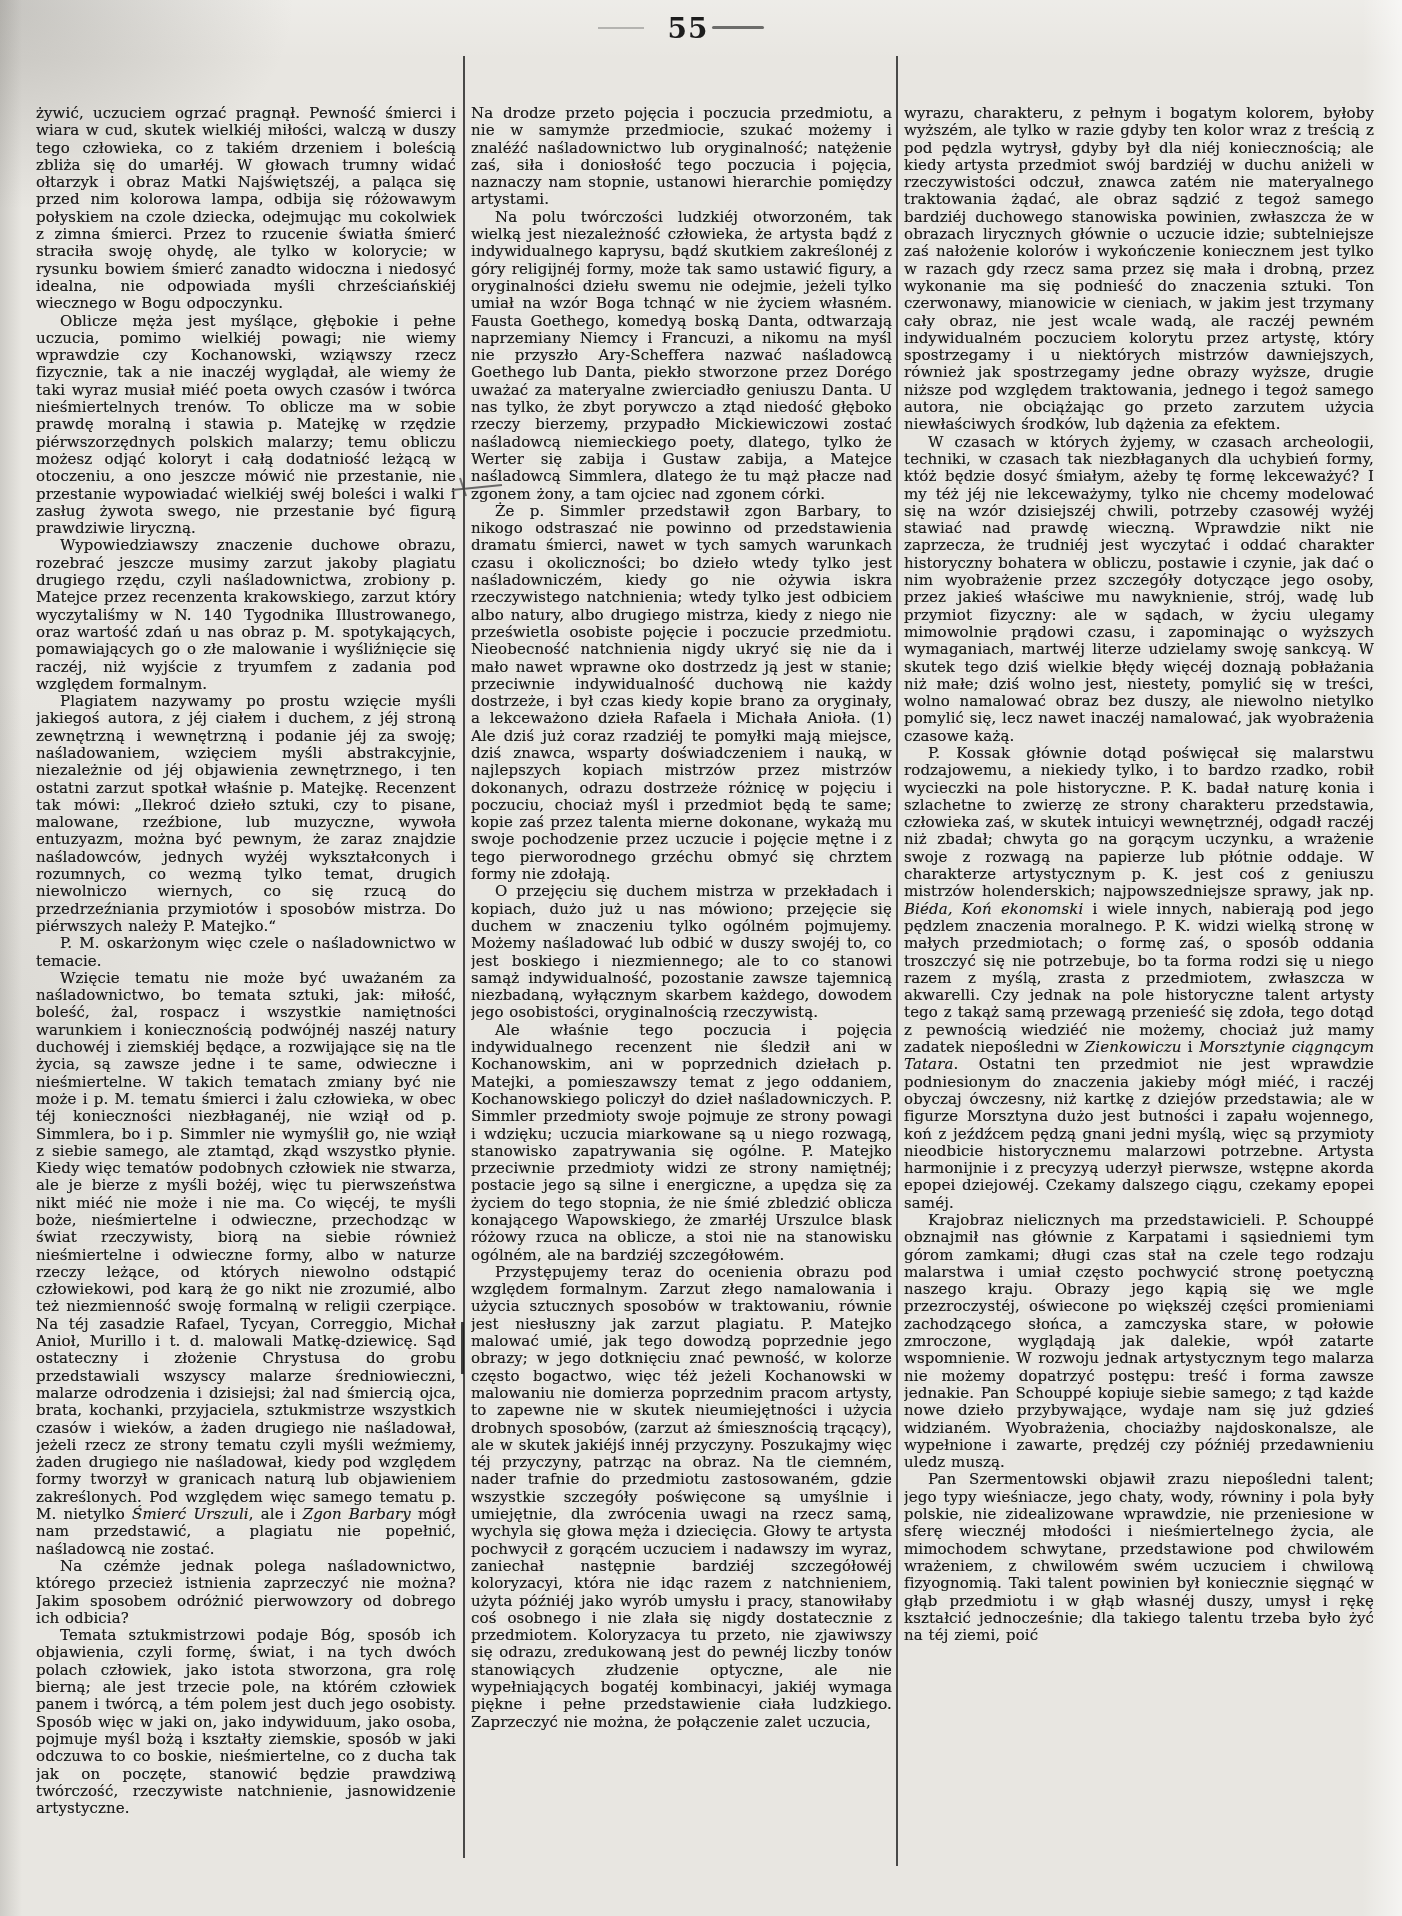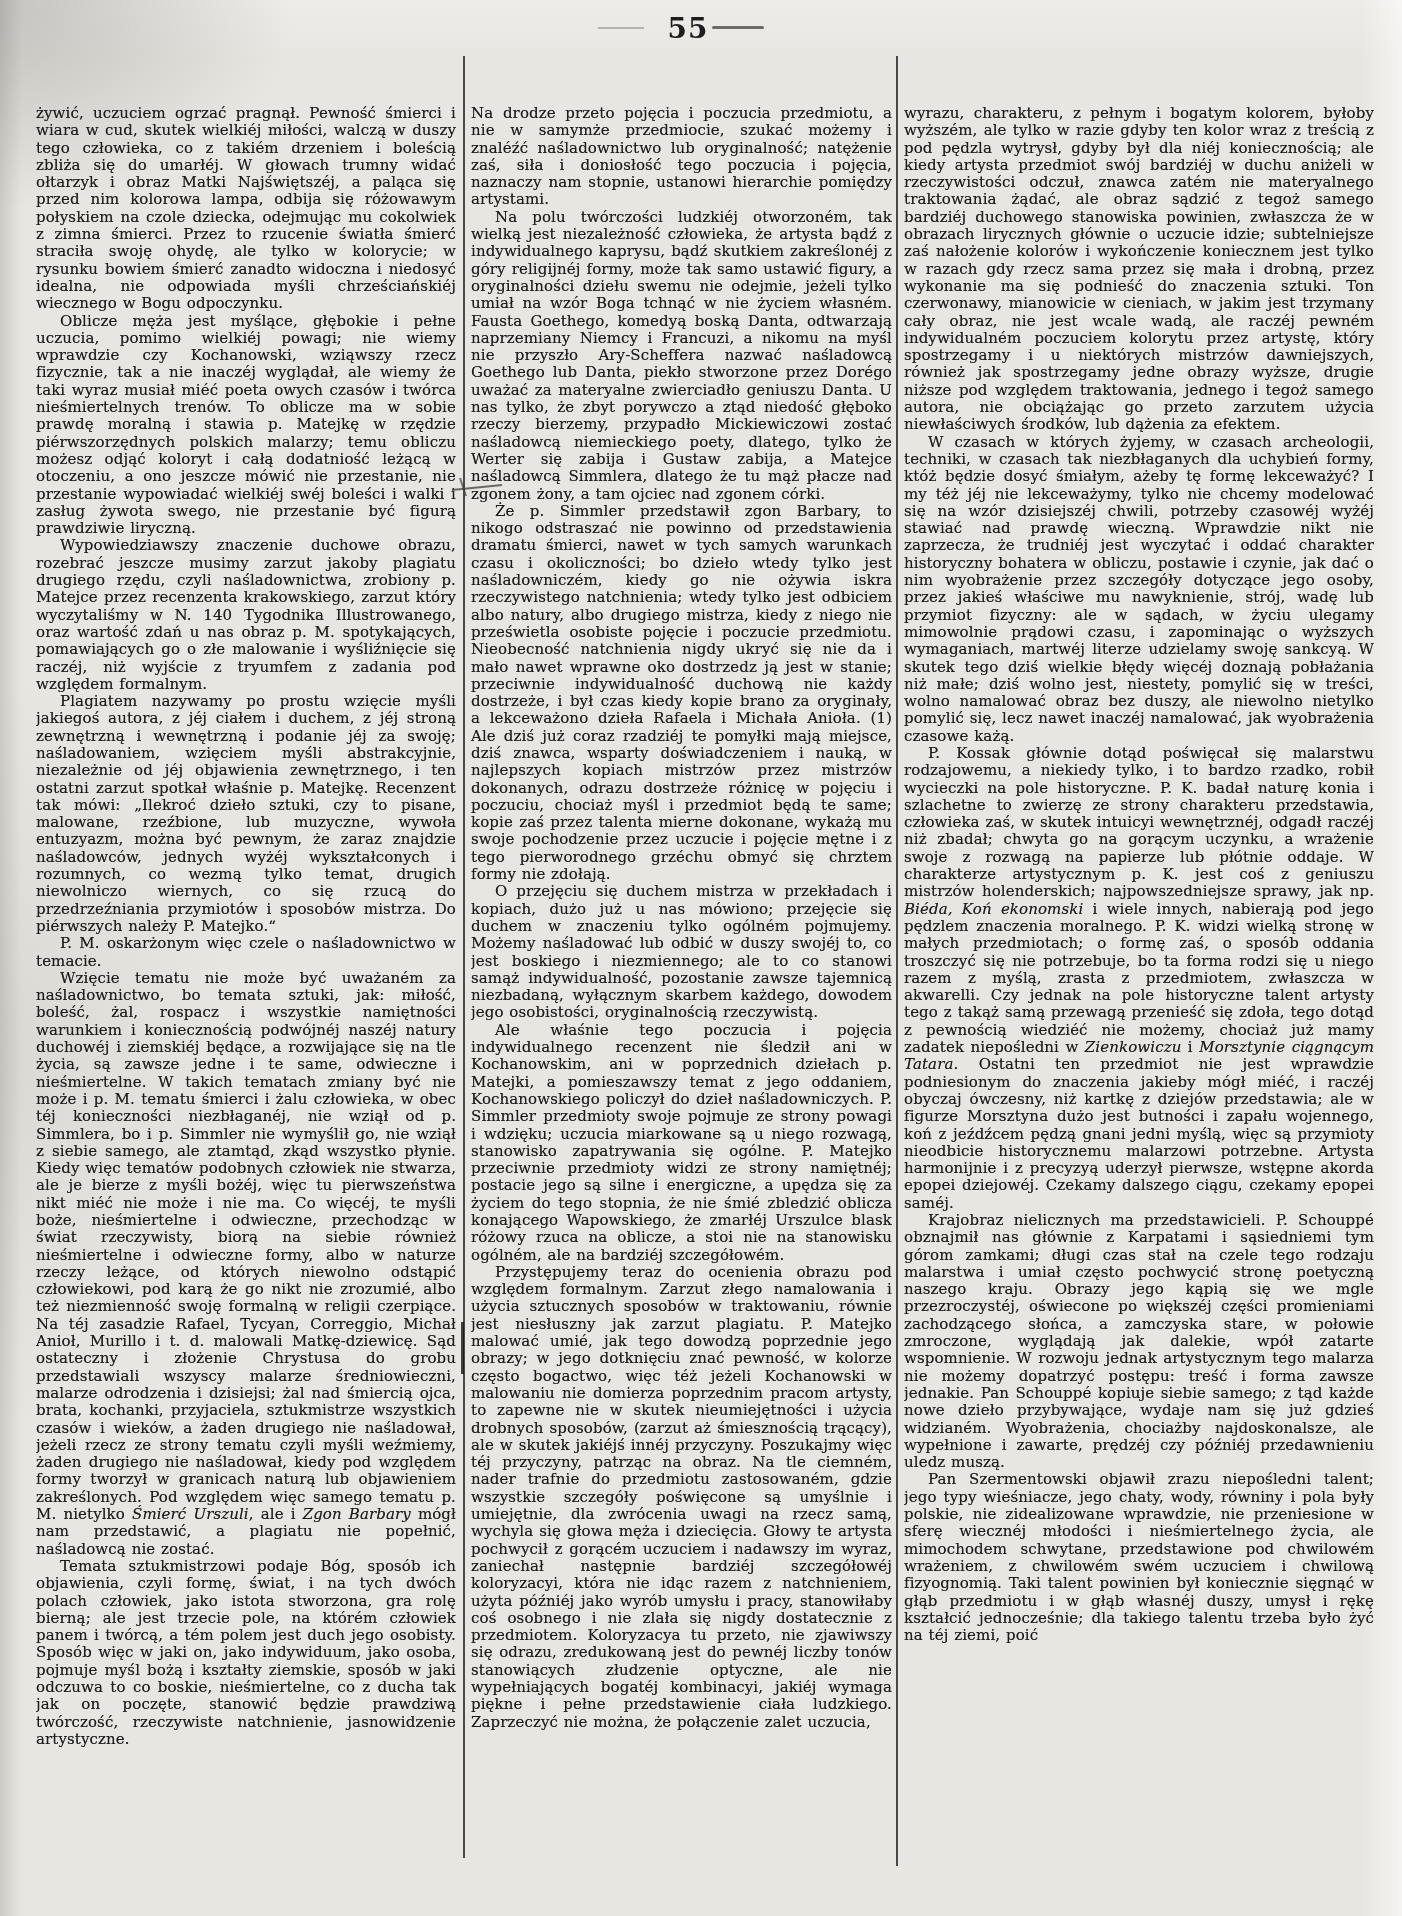--- a/index.html
+++ b/index.html
@@ -60,20 +60,21 @@
   <div class="pagenum">55</div>
   <span class="dash dash-right"></span>
 
   <div class="col col-1">
       <p class="par"><span>żywić, uczuciem ogrzać pragnął. Pewność śmierci i wiara w cud, skutek wielkiéj miłości, walczą w duszy tego człowieka, co z takiém drzeniem i boleścią zbliża się do umarłéj. W głowach trumny widać ołtarzyk i obraz Matki Najświętszéj, a paląca się przed nim kolorowa lampa, odbija się różowawym połyskiem na czole dziecka, odejmując mu cokolwiek z zimna śmierci. Przez to rzucenie światła śmierć straciła swoję ohydę, ale tylko w kolorycie; w rysunku bowiem śmierć zanadto widoczna i niedosyć idealna, nie odpowiada myśli chrześciańskiéj wiecznego w Bogu odpoczynku.</span></p>
       <p class="par ind"><span>Oblicze męża jest myślące, głębokie i pełne uczucia, pomimo wielkiéj powagi; nie wiemy wprawdzie czy Kochanowski, wziąwszy rzecz fizycznie, tak a nie inaczéj wyglądał, ale wiemy że taki wyraz musiał miéć poeta owych czasów i twórca nieśmiertelnych trenów. To oblicze ma w sobie prawdę moralną i stawia p. Matejkę w rzędzie piérwszorzędnych polskich malarzy; temu obliczu możesz odjąć koloryt i całą dodatniość leżącą w otoczeniu, a ono jeszcze mówić nie przestanie, nie przestanie wypowiadać wielkiéj swéj boleści i walki i zasług żywota swego, nie przestanie być figurą prawdziwie liryczną.</span></p>
       <p class="par ind"><span>Wypowiedziawszy znaczenie duchowe obrazu, rozebrać jeszcze musimy zarzut jakoby plagiatu drugiego rzędu, czyli naśladownictwa, zrobiony p. Matejce przez recenzenta krakowskiego, zarzut który wyczytaliśmy w N. 140 Tygodnika Illustrowanego, oraz wartość zdań u nas obraz p. M. spotykających, pomawiających go o złe malowanie i wyśliźnięcie się raczéj, niż wyjście z tryumfem z zadania pod względem formalnym.</span></p>
       <p class="par ind"><span>Plagiatem nazywamy po prostu wzięcie myśli jakiegoś autora, z jéj ciałem i duchem, z jéj stroną zewnętrzną i wewnętrzną i podanie jéj za swoję; naśladowaniem, wzięciem myśli abstrakcyjnie, niezależnie od jéj objawienia zewnętrznego, i ten ostatni zarzut spotkał właśnie p. Matejkę. Recenzent tak mówi: „Ilekroć dzieło sztuki, czy to pisane, malowane, rzeźbione, lub muzyczne, wywoła entuzyazm, można być pewnym, że zaraz znajdzie naśladowców, jednych wyżéj wykształconych i rozumnych, co wezmą tylko temat, drugich niewolniczo wiernych, co się rzucą do przedrzeźniania przymiotów i sposobów mistrza. Do piérwszych należy P. Matejko.“</span></p>
       <p class="par ind"><span>P. M. oskarżonym więc czele o naśladownictwo w temacie.</span></p>
       <p class="par ind"><span>Wzięcie tematu nie może być uważaném za naśladownictwo, bo temata sztuki, jak: miłość, boleść, żal, rospacz i wszystkie namiętności warunkiem i koniecznością podwójnéj naszéj natury duchowéj i ziemskiéj będące, a rozwijające się na tle życia, są zawsze jedne i te same, odwieczne i nieśmiertelne. W takich tematach zmiany być nie może i p. M. tematu śmierci i żalu człowieka, w obec téj konieczności niezbłaganéj, nie wziął od p. Simmlera, bo i p. Simmler nie wymyślił go, nie wziął z siebie samego, ale ztamtąd, zkąd wszystko płynie. Kiedy więc tematów podobnych człowiek nie stwarza, ale je bierze z myśli bożéj, więc tu pierwszeństwa nikt miéć nie może i nie ma. Co więcéj, te myśli boże, nieśmiertelne i odwieczne, przechodząc w świat rzeczywisty, biorą na siebie również nieśmiertelne i odwieczne formy, albo w naturze rzeczy leżące, od których niewolno odstąpić człowiekowi, pod karą że go nikt nie zrozumié, albo też niezmienność swoję formalną w religii czerpiące. Na téj zasadzie Rafael, Tycyan, Correggio, Michał Anioł, Murillo i t. d. malowali Matkę-dziewicę. Sąd ostateczny i złożenie Chrystusa do grobu przedstawiali wszyscy malarze średniowieczni, malarze odrodzenia i dzisiejsi; żal nad śmiercią ojca, brata, kochanki, przyjaciela, sztukmistrze wszystkich czasów i wieków, a żaden drugiego nie naśladował, jeżeli rzecz ze strony tematu czyli myśli weźmiemy, żaden drugiego nie naśladował, kiedy pod względem formy tworzył w granicach naturą lub objawieniem zakreślonych. Pod względem więc samego tematu p. M. nietylko </span><i>Śmierć Urszuli</i><span>, ale i </span><i>Zgon Barbary</i><span> mógł nam przedstawić, a plagiatu nie popełnić, naśladowcą nie zostać.</span></p>
+      <p class="par ind"><span>Na czémże jednak polega naśladownictwo, którego przecież istnienia zaprzeczyć nie można? Jakim sposobem odróżnić pierwowzory od dobrego ich odbicia?</span></p>
       <p class="par ind"><span>Temata sztukmistrzowi podaje Bóg, sposób ich objawienia, czyli formę, świat, i na tych dwóch polach człowiek, jako istota stworzona, gra rolę bierną; ale jest trzecie pole, na którém człowiek panem i twórcą, a tém polem jest duch jego osobisty. Sposób więc w jaki on, jako indywiduum, jako osoba, pojmuje myśl bożą i kształty ziemskie, sposób w jaki odczuwa to co boskie, nieśmiertelne, co z ducha tak jak on poczęte, stanowić będzie prawdziwą twórczość, rzeczywiste natchnienie, jasnowidzenie artystyczne.</span></p>
     </div>
 
   <div class="divider divider-1"></div>
   <div class="divider-1b"></div>
 
   <div class="col col-2">
 
   <p class="par"><span>Na drodze przeto pojęcia i poczucia przedmiotu, a nie w samymże przedmiocie, szukać możemy i znaléźć naśladownictwo lub oryginalność; natężenie zaś, siła i doniosłość tego poczucia i pojęcia, naznaczy nam stopnie, ustanowi hierarchie pomiędzy artystami.</span></p>
       <p class="par ind"><span>Na polu twórczości ludzkiéj otworzoném, tak wielką jest niezależność człowieka, że artysta bądź z indywidualnego kaprysu, bądź skutkiem zakreślonéj z góry religijnéj formy, może tak samo ustawić figury, a oryginalności dziełu swemu nie odejmie, jeżeli tylko umiał na wzór Boga tchnąć w nie życiem własném. Fausta Goethego, komedyą boską Danta, odtwarzają naprzemiany Niemcy i Francuzi, a nikomu na myśl nie przyszło Ary-Scheffera nazwać naśladowcą Goethego lub Danta, piekło stworzone przez Dorégo uważać za materyalne zwierciadło geniuszu Danta. U nas tylko, że zbyt porywczo a ztąd niedość głęboko rzeczy bierzemy, przypadło Mickiewiczowi zostać naśladowcą niemieckiego poety, dlatego, tylko że Werter się zabija i Gustaw zabija, a Matejce naśladowcą Simmlera, dlatego że tu mąż płacze nad zgonem żony, a tam ojciec nad zgonem córki.</span></p>

